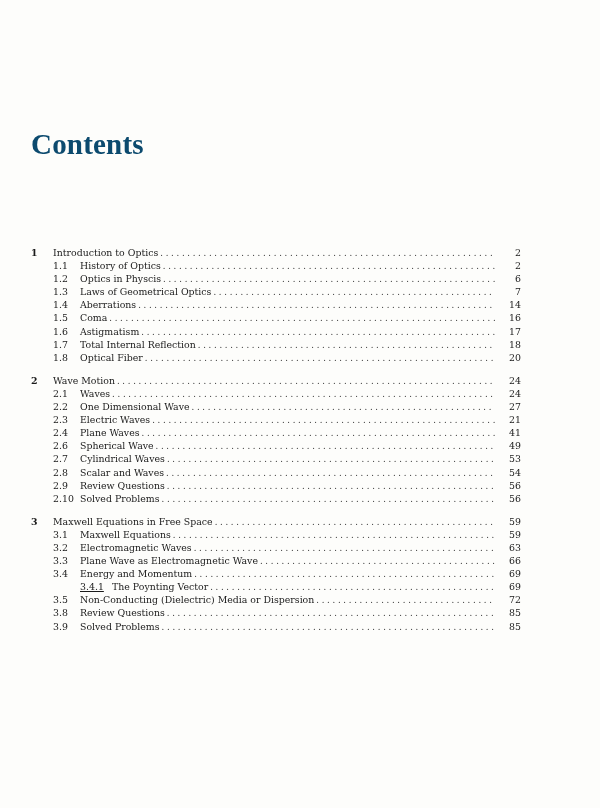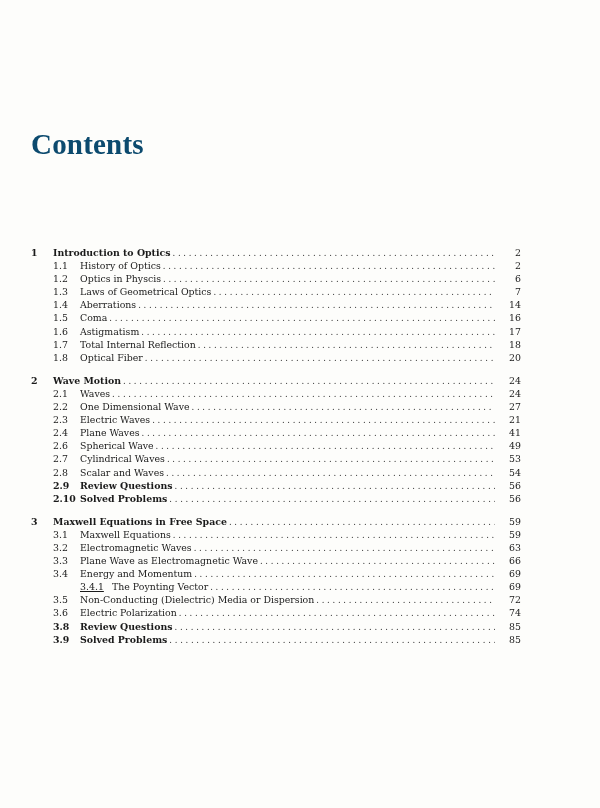--- a/index.html
+++ b/index.html
@@ -23,21 +23,21 @@
   .chapter { margin-bottom: 10px; }
   .row {
     display: flex; align-items: baseline; height: 13.1px; line-height: 13.1px;
     white-space: nowrap;
   }
   .num { flex: 0 0 auto; }
   .ch-num { width: 22px; font-weight: bold; }
   .sec-num { width: 27px; margin-left: 22px; }
   .sub-num { width: 32px; margin-left: 49px; text-decoration: underline; }
   .label { flex: 0 0 auto; padding-right: 2px; }
-  .bold { font-weight: bold; }
+  .bold { font-weight: normal; }
   .dots {
     flex: 1 1 auto; overflow: hidden; height: 13.1px;
     color: #333; letter-spacing: 1.9px; font-size: 8.5px;
   }
   .dots::before {
     content: ". . . . . . . . . . . . . . . . . . . . . . . . . . . . . . . . . . . . . . . . . . . . . . . . . . . . . . . . . . . . . . . . . . . . . . . . . . . . . . . . . . . . . . . . . . . . . . . . . . . . . . . . . . . . . . . . . . . . . . . . . . . . . . . . . . . . . . . . . . . . .";
     letter-spacing: 0px;
   }
   .page {
     flex: 0 0 auto; width: 26px; text-align: right;
@@ -207,26 +207,20 @@
         <span class="dots"></span>
         <span class="page">69</span>
       </div>
     <div class="row">
         <span class="num sec-num">3.5</span>
         <span class="label">Non-Conducting (Dielectric) Media or Dispersion</span>
         <span class="dots"></span>
         <span class="page">72</span>
       </div>
     <div class="row">
-        <span class="num sec-num">3.6</span>
-        <span class="label">Electric Polarization</span>
-        <span class="dots"></span>
-        <span class="page">74</span>
-      </div>
-    <div class="row">
         <span class="num sec-num bold">3.8</span>
         <span class="label bold">Review Questions</span>
         <span class="dots"></span>
         <span class="page">85</span>
       </div>
     <div class="row">
         <span class="num sec-num bold">3.9</span>
         <span class="label bold">Solved Problems</span>
         <span class="dots"></span>
         <span class="page">85</span>

